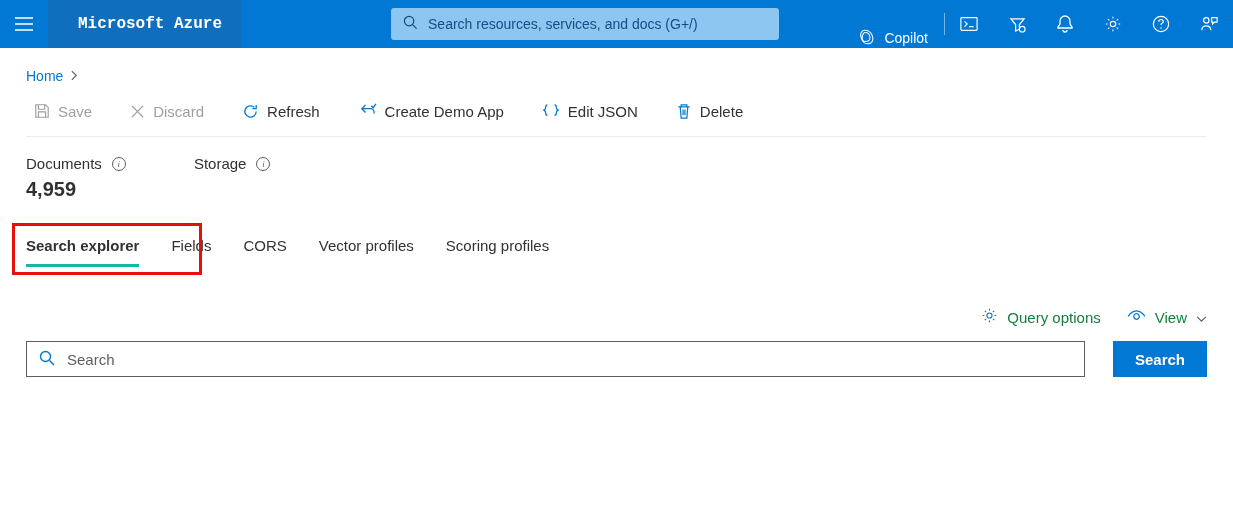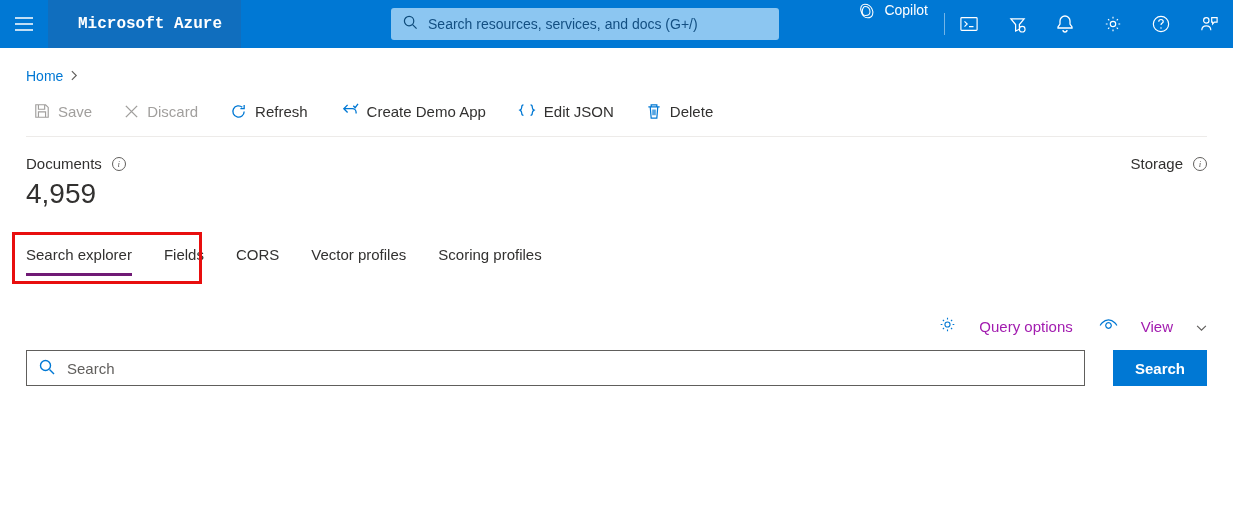--- a/index.html
+++ b/index.html
@@ -9,56 +9,56 @@
     .top-header { background: #0078d4; height: 48px; display: flex; align-items: center; color: #fff; }
     .hamburger { width: 48px; height: 48px; display: flex; align-items: center; justify-content: center; cursor: pointer; }
     .brand-wrap { background: #106ebe; height: 48px; display: flex; align-items: center; padding: 0 19px 0 30px; }
     .brand { font-weight: 600; font-size: 16px; font-family: Liberation Mono, monospace; }
     .spacer-left { width: 150px; }
     .global-search { background: #8cc6f1; height: 32px; width: 388px; border-radius: 3px; display: flex; align-items: center; padding: 0 12px; color: #0e4b7a; }
     .global-search .search-icon { margin-right: 10px; color: #0e4b7a; }
     .global-search input { background: transparent; border: none; outline: none; width: 100%; color: #0e4b7a; font-size: 14px; }
     .global-search input::placeholder { color: #134f82; opacity: 1; }
     .top-right { margin-left: auto; display: flex; align-items: center; height: 48px; }
-    .copilot-btn { display: flex; align-items: flex-start; gap: 8px; padding: 0 16px; height: 44px; cursor: pointer; }
+    .copilot-btn { display: flex; align-items: flex-end; gap: 8px; padding: 0 16px; height: 44px; cursor: pointer; }
     .vsep { width: 1px; height: 22px; background: rgba(255,255,255,0.45); }
     .icon-btn { width: 48px; height: 48px; display: flex; align-items: center; justify-content: center; cursor: pointer; }
 
     
     .content { padding: 20px 26px 30px 26px; }
     .breadcrumb { display: flex; align-items: center; gap: 8px; font-size: 14px; color: #0078d4; margin-bottom: 11px; }
     .breadcrumb .chev { color: #605e5c; }
     .title-row { display: flex; align-items: center; gap: 22px; margin-bottom: 54px; }
     .page-title { font-size: 30px; font-weight: 600; color: #1b1a19; }
     .ellipsis { color: #605e5c; letter-spacing: 2px; cursor: pointer; font-size: 14px; }
 
     
-    .toolbar { display: flex; align-items: center; gap: 16px; border-bottom: 1px solid #edebe9; padding-bottom: 9px; margin-bottom: 18px; }
+    .toolbar { display: flex; align-items: center; gap: 22px; border-bottom: 1px solid #edebe9; padding-bottom: 9px; margin-bottom: 18px; }
     .tb-btn { display: flex; align-items: center; gap: 8px; padding: 0 8px; height: 32px; cursor: pointer; font-size: 15px; }
     .tb-btn.disabled { color: #a19f9d; cursor: default; }
     .tb-btn.disabled .ic { color: #a19f9d; }
     .tb-btn .ic { color: #0078d4; display: flex; align-items: center; }
     .tb-btn.disabled .ic svg path, .tb-btn.disabled .ic svg rect, .tb-btn.disabled .ic svg line { stroke: #a19f9d; }
 
     
-    .stats { display: flex; gap: 92px; margin-bottom: 30px; justify-content: space-between; }
+    .stats { display: flex; gap: 68px; margin-bottom: 30px; }
     .stat .label { font-size: 15px; color: #323130; display: flex; align-items: center; gap: 10px; margin-bottom: 6px; }
     .stat .info-ic { width: 14px; height: 14px; border: 1px solid #605e5c; border-radius: 50%; display: flex; align-items: center; justify-content: center; font-size: 9px; color: #605e5c; cursor: pointer; font-style: italic; font-family: serif; }
-    .stat .value { font-size: 28px; font-weight: 400; }
+    .stat .value { font-size: 20px; font-weight: 700; }
 
     
     .tabs-wrap { position: relative; margin-bottom: 40px; }
     .tabs { display: flex; gap: 32px; }
     .tab { padding: 6px 0 10px 0; font-size: 15px; cursor: pointer; color: #323130; }
-    .tab.active { font-weight: 400; border-bottom: 3px solid #701a75; }
+    .tab.active { font-weight: 700; border-bottom: 3px solid #14b8a6; }
     .highlight-box { position: absolute; border: 3px solid #e80e0e; top: -8px; left: -14px; width: 190px; height: 52px; pointer-events: none; }
 
     
     .options-row { display: flex; justify-content: flex-end; gap: 26px; margin-bottom: 14px; }
-    .opt-btn { display: flex; align-items: center; gap: 23px; cursor: pointer; color: #a21caf; font-size: 15px; }
+    .opt-btn { display: flex; align-items: center; gap: 9px; cursor: pointer; color: #15803d; font-size: 15px; }
     .opt-btn .ic { color: #0078d4; }
 
     
     .search-row { display: flex; gap: 28px; align-items: stretch; }
     .search-field { flex: 1; border: 1px solid #605e5c; display: flex; align-items: center; padding: 0 12px; height: 36px; }
     .search-field .ic { color: #0078d4; margin-right: 12px; }
     .search-field input { border: none; outline: none; width: 100%; font-size: 15px; background: transparent; }
     .search-field input::placeholder { color: #605e5c; }
     .search-button { background: #0078d4; color: #fff; border: none; padding: 0 22px; font-size: 15px; font-weight: 600; cursor: pointer; height: 36px; }
   </style>

